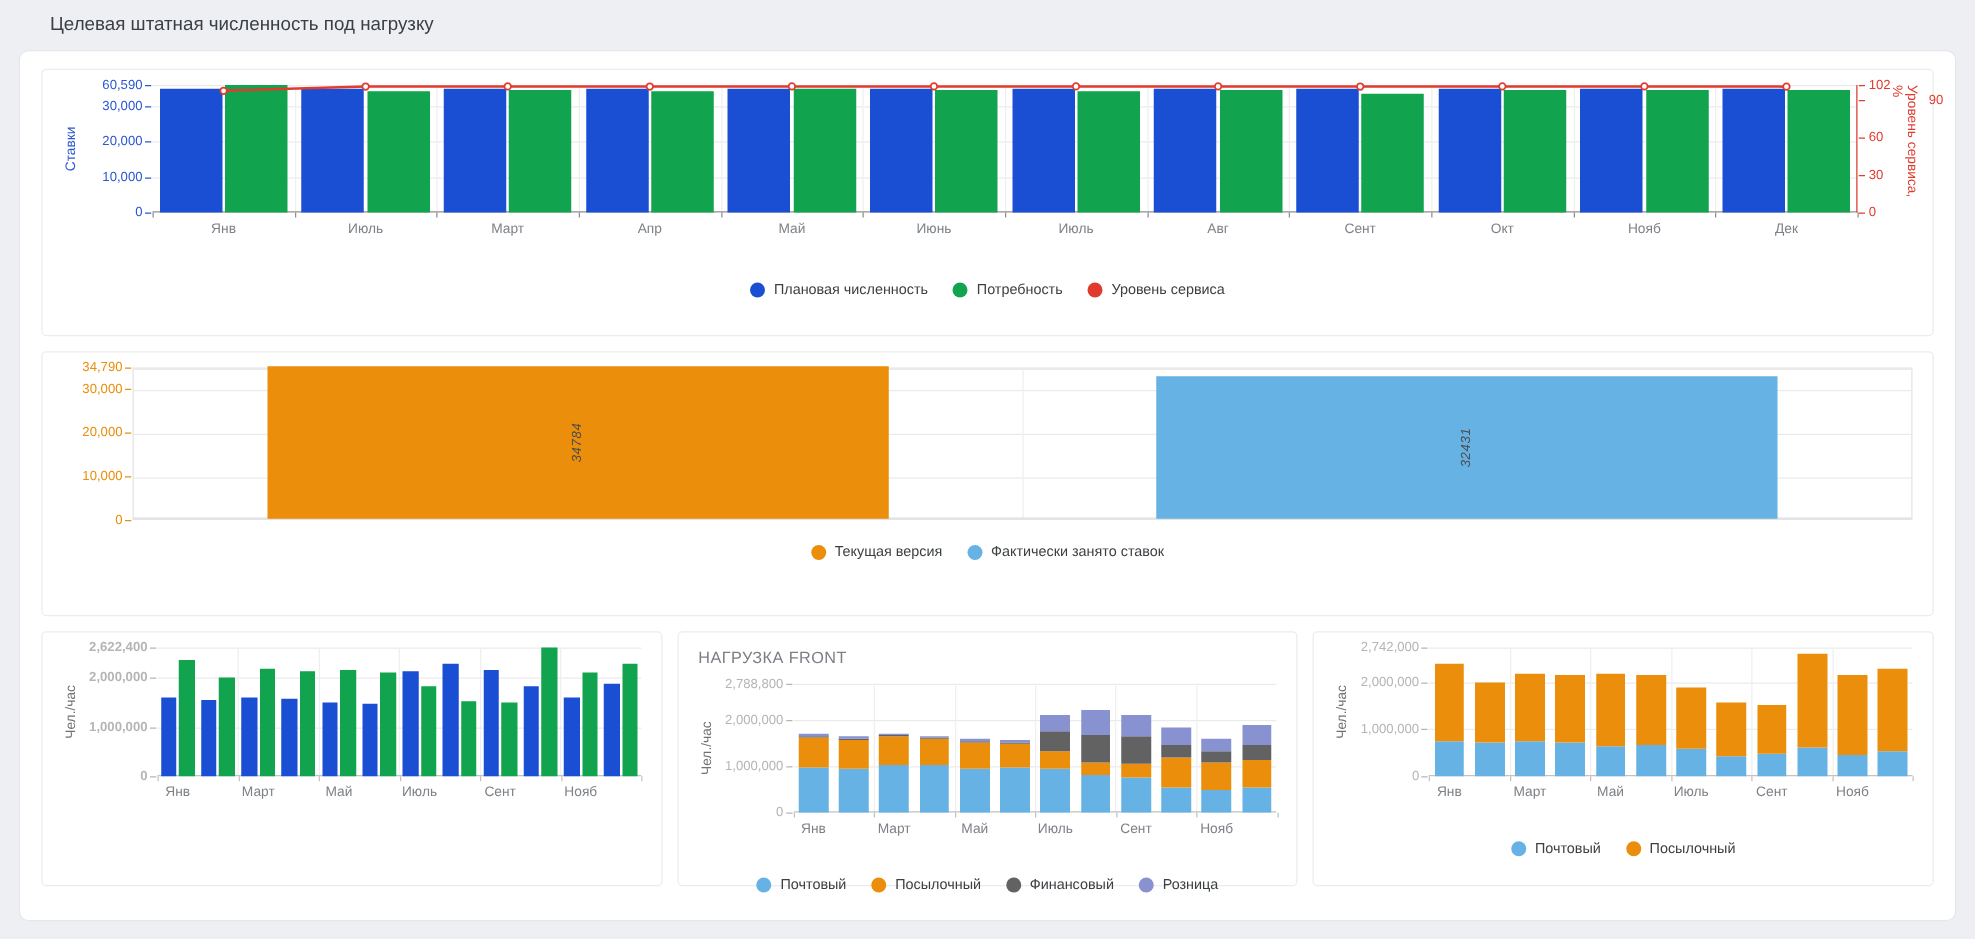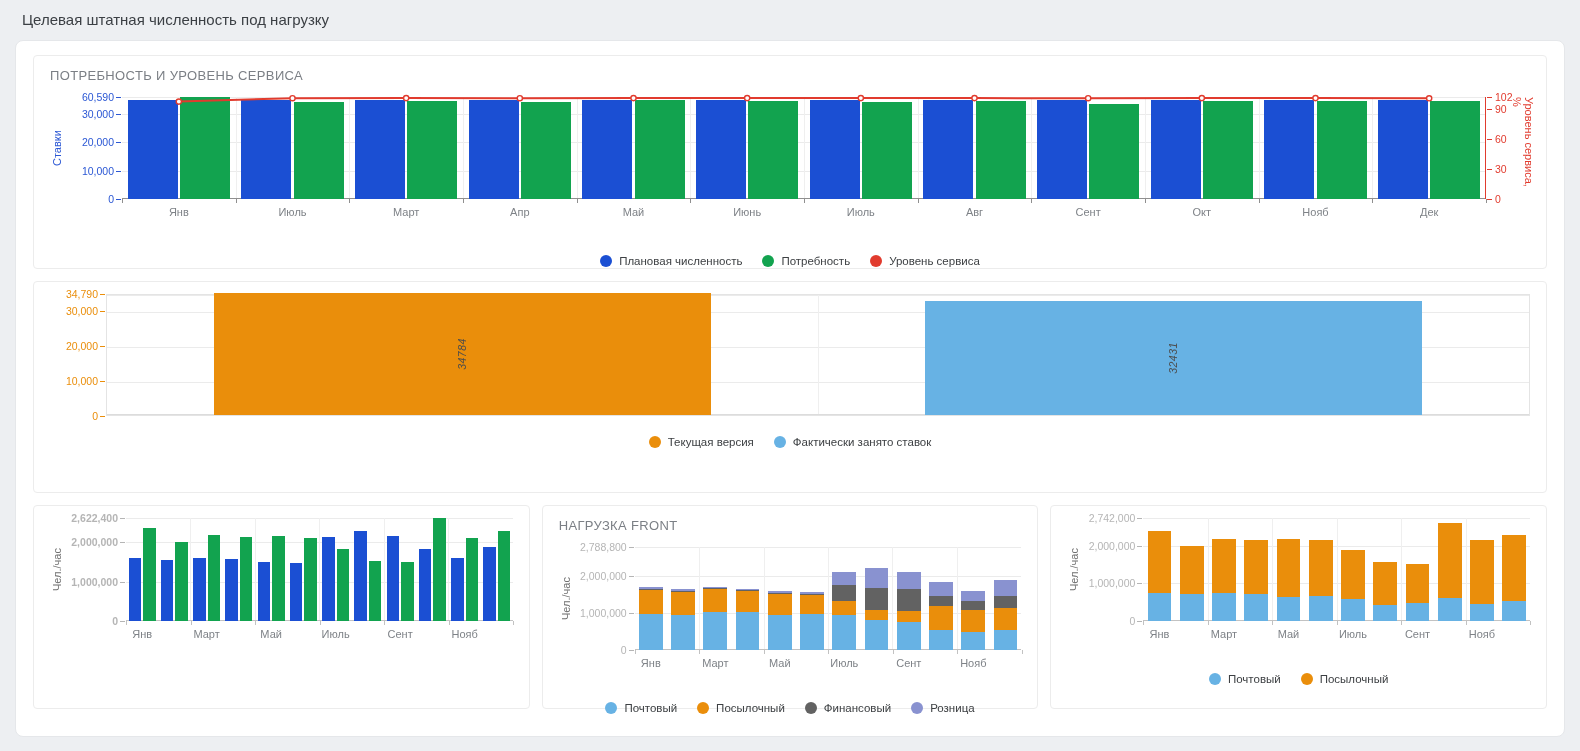--- a/index.html
+++ b/index.html
@@ -1,17 +1,17 @@
 <!DOCTYPE html>
 <html><head>
 <meta charset="utf-8">
 <style>
   html,body{margin:0;padding:0;width:1580px;height:751px;overflow:hidden;
     background:#edeff2;font-family:"Liberation Sans",sans-serif;}
-  .header{height:38px;display:flex;align-items:center;padding-left:22px;}
+  .header{height:38px;display:flex;align-items:center;padding-left:22px;margin-left:18px;}
   .page-title{font-size:15px;color:#3b3f44;}
   .card{position:absolute;left:15px;right:15px;top:40px;bottom:14px;background:#fff;
     border:1px solid #e5e7ea;border-radius:8px;padding:14px 17px;box-sizing:border-box;}
   .tile{background:#fff;border:1px solid #ececec;border-radius:4px;
     padding:12px 16px;box-sizing:border-box;}
   .tile.t1{height:214px;}
   .tile.t2{height:212px;margin-top:12px;}
   .row3{display:flex;gap:12px;margin-top:12px;}
   .row3 .tile{flex:1;height:204px;min-width:0;}
   .ct{font-size:13px;font-weight:400;color:#7b7f85;letter-spacing:.35px;margin:0 0 14px 0;}
@@ -48,21 +48,20 @@
 </head>
 <body>
 
 <div class="header">
   <span class="page-title">Целевая штатная численность под нагрузку</span>
 </div>
 
 <div class="card">
 
   <section class="tile t1">
-    <h2 class="ct">ПОТРЕБНОСТЬ И УРОВЕНЬ СЕРВИСА</h2>
     <div id="c0" style="height: 128px;">
         <div class="plotrow">
           <div class="vlabel" style="height: 102px; color: rgb(43, 87, 212);">Ставки</div>
           <div class="ticks left" style="width: 58px; height: 102px;">
             <span class="tick" style="top: -6px; color: rgb(43, 87, 212);">60,590</span>
             <i class="dash" style="top: 0px; background: rgb(43, 87, 212);"></i>
             <span class="tick" style="top: 10.7157px; color: rgb(43, 87, 212);">30,000</span>
             <i class="dash" style="top: 16.7157px; background: rgb(43, 87, 212);"></i>
             <span class="tick" style="top: 39.1438px; color: rgb(43, 87, 212);">20,000</span>
             <i class="dash" style="top: 45.1438px; background: rgb(43, 87, 212);"></i>
@@ -150,21 +149,21 @@
               <circle cx="852.5" cy="1.099999999999996" r="2.6" fill="#fff" stroke="#e13b2e" stroke-width="1.4"></circle>
               <circle cx="966.1666666666667" cy="1.200000000000007" r="2.6" fill="#fff" stroke="#e13b2e" stroke-width="1.4"></circle>
               <circle cx="1079.8333333333335" cy="1.099999999999996" r="2.6" fill="#fff" stroke="#e13b2e" stroke-width="1.4"></circle>
               <circle cx="1193.5" cy="1.099999999999996" r="2.6" fill="#fff" stroke="#e13b2e" stroke-width="1.4"></circle>
               <circle cx="1307.1666666666667" cy="1.2999999999999954" r="2.6" fill="#fff" stroke="#e13b2e" stroke-width="1.4"></circle>
             </svg>
           </div>
           <div class="ticks rightax" style="width: 30px; height: 102px;">
             <span class="tick" style="top: -6px; color: rgb(225, 59, 46);">102</span>
             <i class="dash" style="top: 0px; background: rgb(225, 59, 46);"></i>
-            <span class="tick" style="top: 6px; color: rgb(225, 59, 46);">90</span>
+            <span class="tick" style="top: 6px; color: rgb(225, 59, 46); margin-left: 48px;">90</span>
             <i class="dash" style="top: 12px; background: rgb(225, 59, 46);"></i>
             <span class="tick" style="top: 36px; color: rgb(225, 59, 46);">60</span>
             <i class="dash" style="top: 42px; background: rgb(225, 59, 46);"></i>
             <span class="tick" style="top: 66px; color: rgb(225, 59, 46);">30</span>
             <i class="dash" style="top: 72px; background: rgb(225, 59, 46);"></i>
             <span class="tick" style="top: 96px; color: rgb(225, 59, 46);">0</span>
             <i class="dash" style="top: 102px; background: rgb(225, 59, 46);"></i>
           </div>
           <div class="vlabel right" style="height: 102px; color: rgb(225, 59, 46);">Уровень сервиса, %</div>
         </div>

